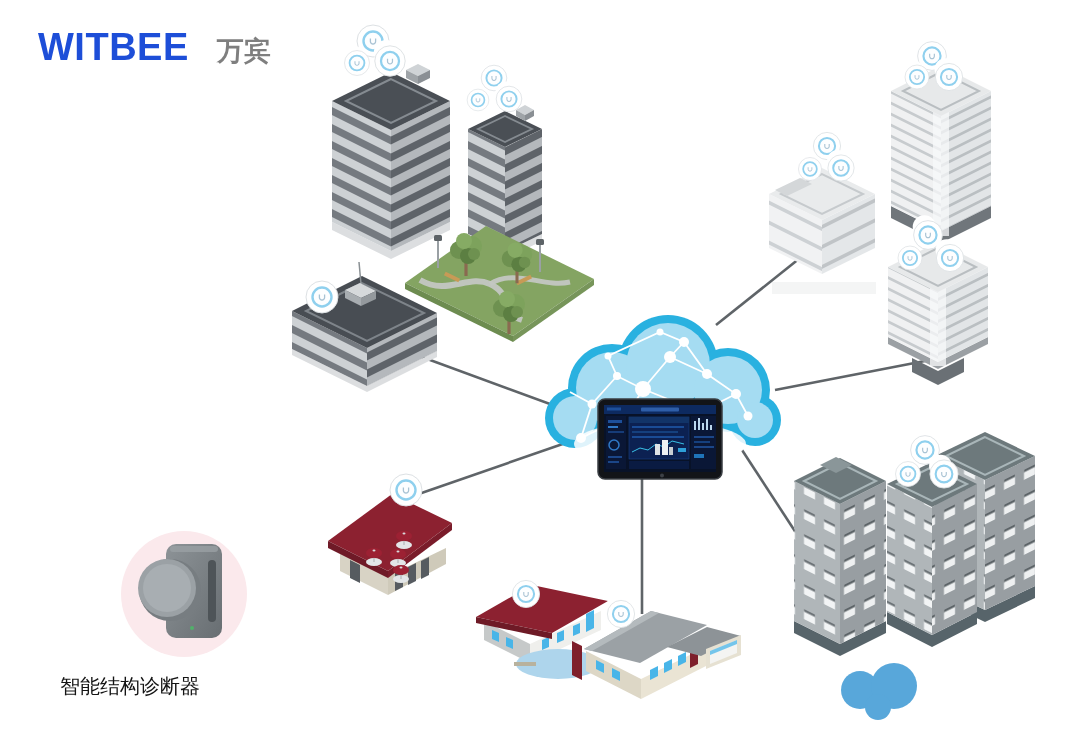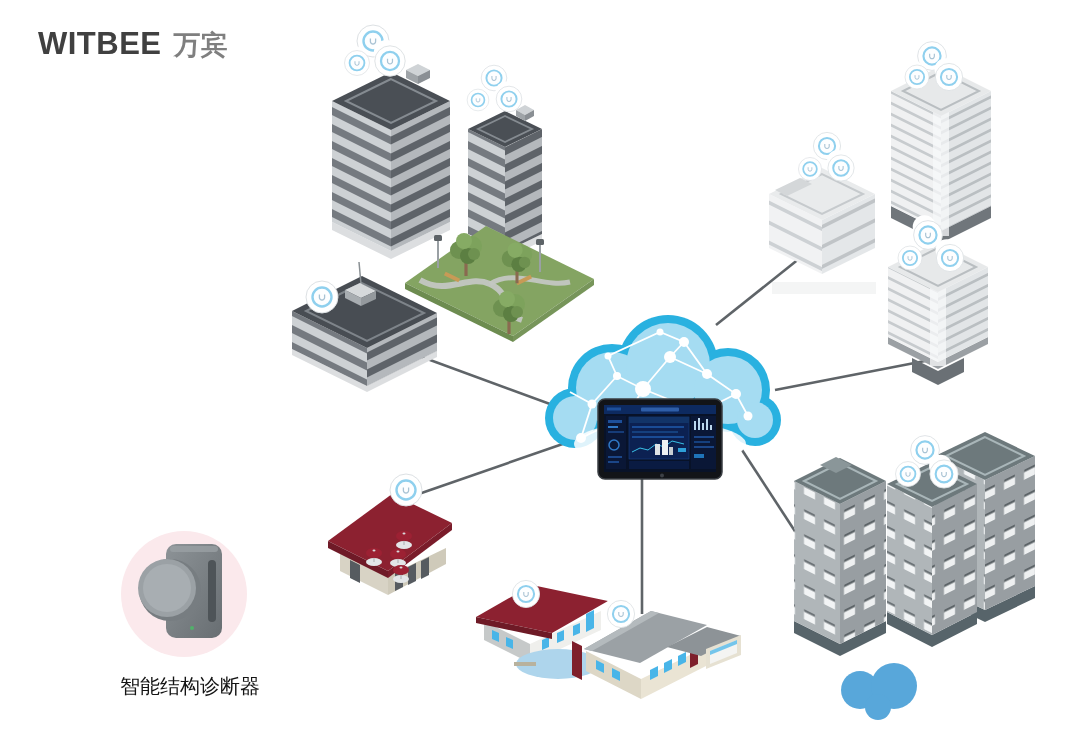--- a/index.html
+++ b/index.html
@@ -1,24 +1,24 @@
 <!DOCTYPE html>
 <html><head>
 <meta charset="utf-8">
 <style>
   html,body{margin:0;padding:0;background:#ffffff;}
   .canvas{position:relative;width:1088px;height:751px;background:#ffffff;overflow:hidden;
           font-family:"Liberation Sans","DejaVu Sans",sans-serif;}
   .scene{position:absolute;left:0;top:0;width:1088px;height:751px;}
   .logo{position:absolute;left:38px;top:26px;font-weight:bold;white-space:nowrap;}
-  .logo .wordmark{color:#404040;font-size:31px;letter-spacing:.5px;}
-  .logo .cjk{color:#7f7f7f;font-size:27px;margin-left:12px;}
+  .logo .wordmark{color:#1d4ed8;font-size:38px;letter-spacing:.5px;}
+  .logo .cjk{color:#7f7f7f;font-size:27px;margin-left:28px;}
   .badge{position:absolute;left:121px;top:531px;width:126px;height:126px;border-radius:50%;
          background:#fbe9ec;display:flex;align-items:center;justify-content:center;}
-  .product-label{position:absolute;left:60px;top:675px;width:260px;text-align:center;color:#141414;}
+  .product-label{position:absolute;left:60px;top:675px;width:260px;text-align:left;color:#141414;}
   .product-label .pname{font-size:20px;line-height:23px;}
   .product-label .pmodel{font-size:19px;line-height:22px;}
 </style>
 </head>
 <body>
 
 <div class="canvas">
 
 <svg class="scene" viewBox="0 0 1088 751">
   <defs>

